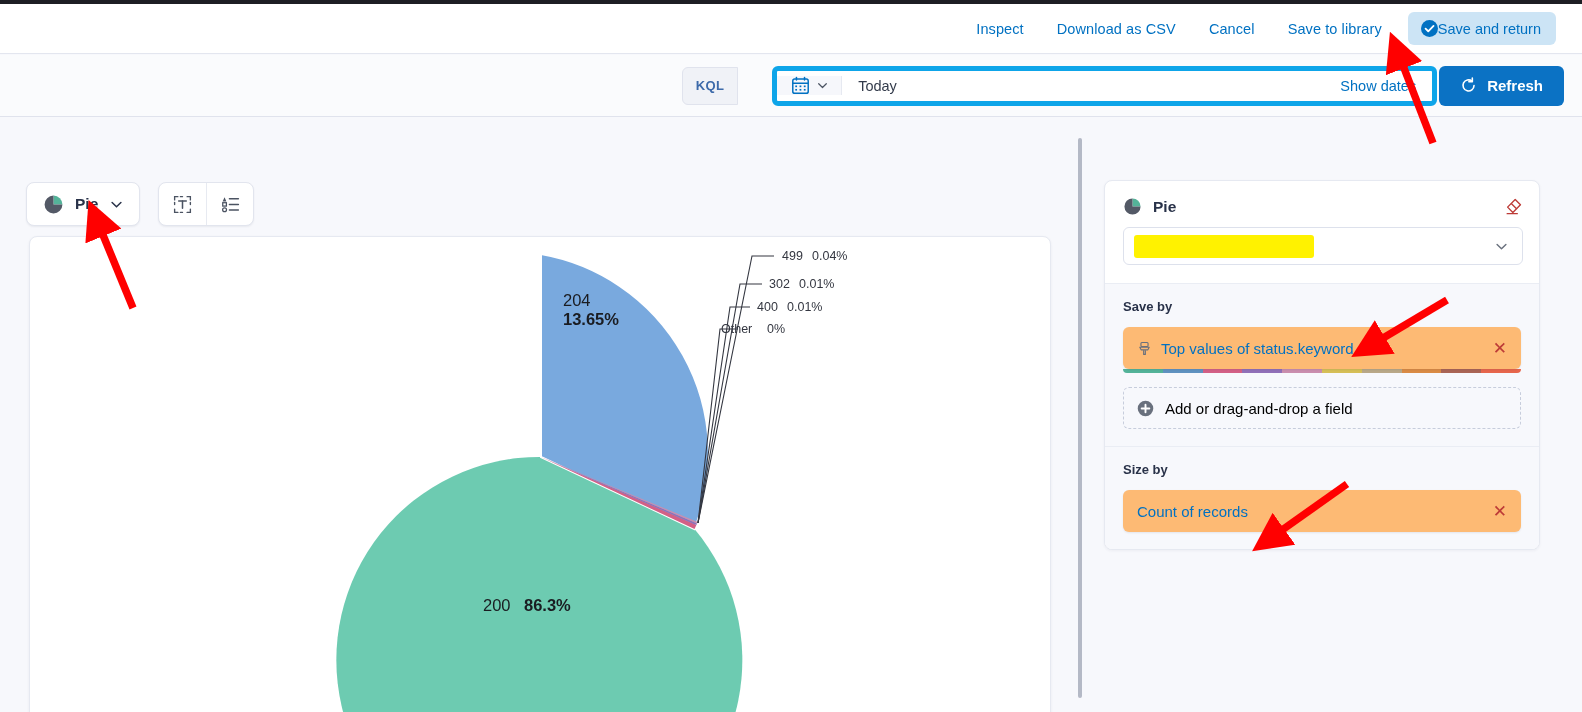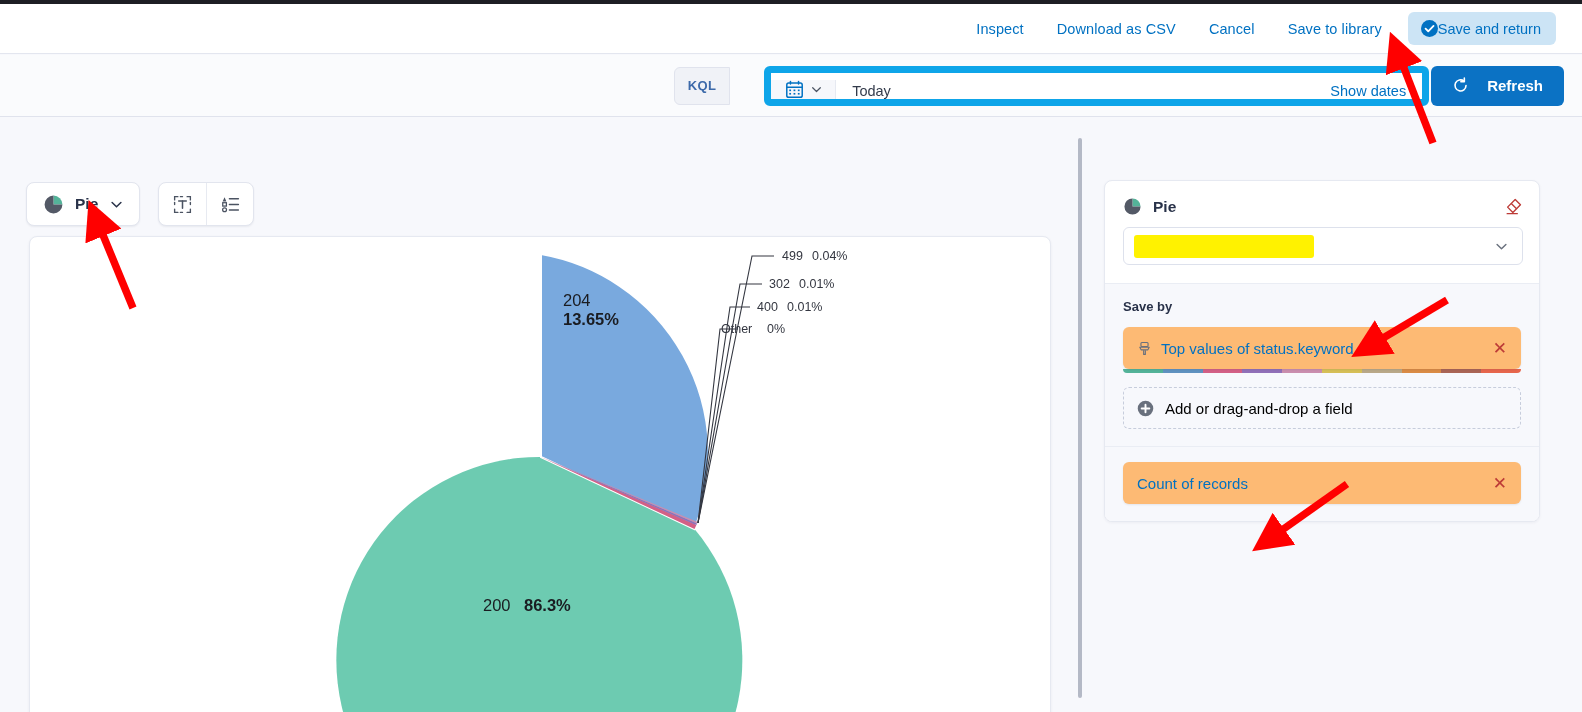--- a/index.html
+++ b/index.html
@@ -47,39 +47,39 @@
   }
   .kql-badge {
     height: 38px; min-width: 45px; padding: 0 13px;
     background: #F0F2F7; border: 1px solid #E0E3ED;
     border-radius: 6px 0 0 6px;
     display: flex; align-items: center; justify-content: center;
     font-size: 13px; color: #3D6AAA; font-weight: 600; letter-spacing:.3px;
     cursor: pointer;
   }
   .date-group {
-    display: flex; align-items: flex-end; height: 40px;
-    border: 7px solid #0ea5e9; border-radius: 6px; background: #fff;
+    display: flex; align-items: center; height: 40px;
+    border: 5px solid #0ea5e9; border-radius: 6px; background: #fff;
     margin-left: 34px; width: 665px; overflow: hidden;
   }
   .date-picker-toggle {
     display: flex; align-items: center; gap: 6px; padding: 0 12px 0 14px;
     background: #F6F7FB; border-right: 1px solid #E6E9F1; cursor: pointer;
   }
   .date-text {
     flex: 1; display: flex; align-items: center; padding-left: 16px;
     font-size: 14.5px; color: #333B4B; cursor: text;
   }
   .show-dates {
     display: flex; align-items: center; padding-right: 16px;
     font-size: 14.5px; color: #0071C2; cursor: pointer;
   }
   .refresh-btn {
     height: 40px; background: #0B72C4; border-radius: 6px;
-    display: flex; align-items: center; gap: 18px;
+    display: flex; align-items: center; gap: 10px;
     padding: 0 21px; margin-left: 2px; cursor: pointer;
   }
   .refresh-btn .label { color: #fff; font-size: 15px; font-weight: 600; }
 
   
   .workspace {
     position: absolute; left: 0; top: 118px; width: 1582px; height: 594px;
     background: #F7F8FC;
   }
 
@@ -403,20 +403,21 @@
               <g stroke="#fff" stroke-width="1.8" stroke-linecap="round">
                 <line x1="8" y1="4.4" x2="8" y2="11.6"></line>
                 <line x1="4.4" y1="8" x2="11.6" y2="8"></line>
               </g>
             </svg>
             <span>Add or drag-and-drop a field</span>
           </div>
         </div>
 
         <div class="section">
+          <div class="section-label">Size by</div>
           <div class="dim-pill">
             <span class="dim-label">Count of records</span>
             <span class="remove-x">✕</span>
           </div>
         </div>
 
       </div>
     </div>
   </div>
 

